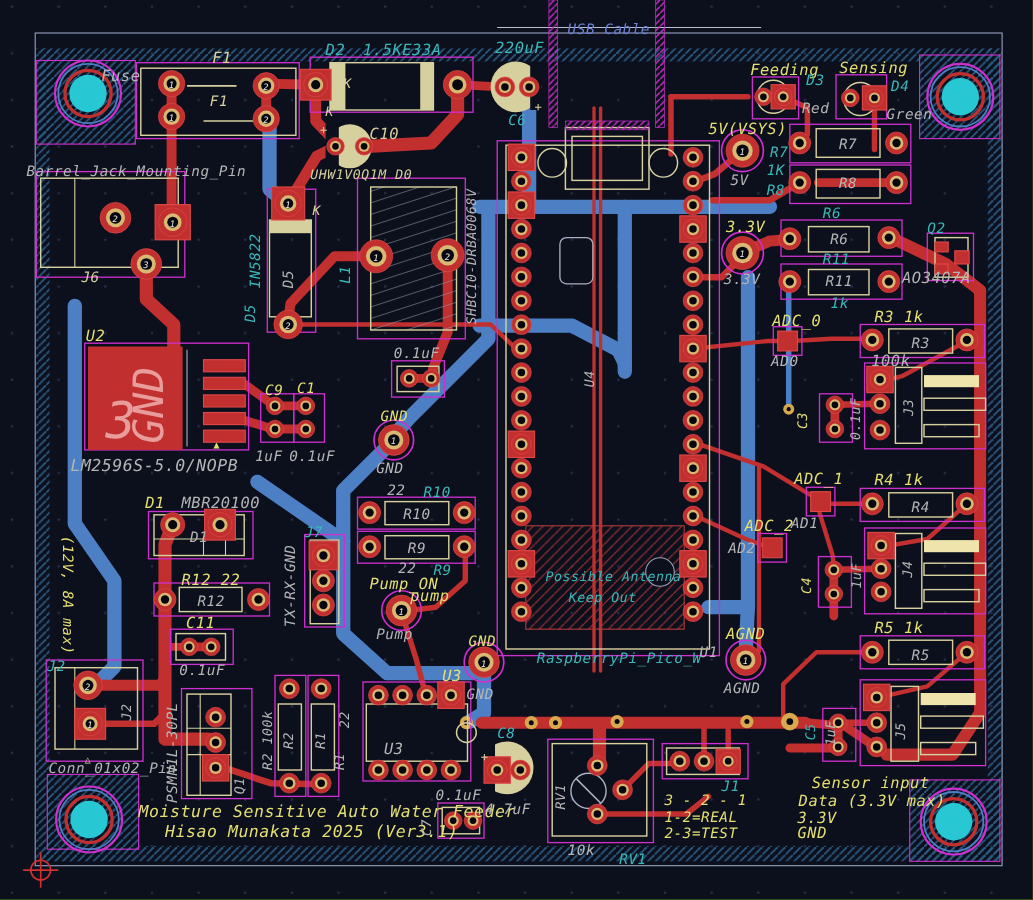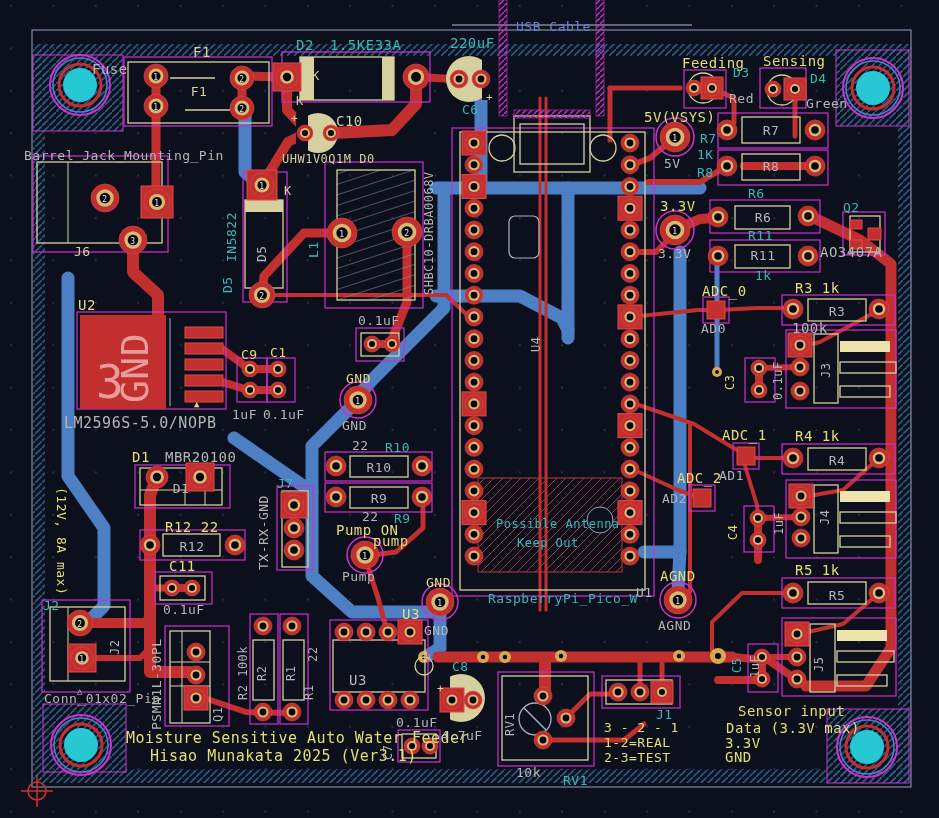--- a/index.html
+++ b/index.html
@@ -1,17 +1,17 @@
 <!DOCTYPE html>
 <html><head>
 <meta charset="utf-8">
 <style>
   html,body{margin:0;padding:0;background:#0c101d;}
   #stage{position:relative;width:939px;height:818px;background:#84cc16;overflow:hidden;
-         font-family:"DejaVu Sans Mono", monospace;}
+         font-family:"DejaVu Sans Mono", monospace;font-style:italic;}
   svg{position:absolute;left:0;top:0;}
   text{font-family:"DejaVu Sans Mono", monospace;}
 </style>
 </head>
 <body>
 
 <div id="stage">
   <svg id="pcb" width="939" height="818" viewBox="0 0 939 818">
     <defs>
       <pattern id="dots" width="42.4" height="42.4" patternUnits="userSpaceOnUse">

